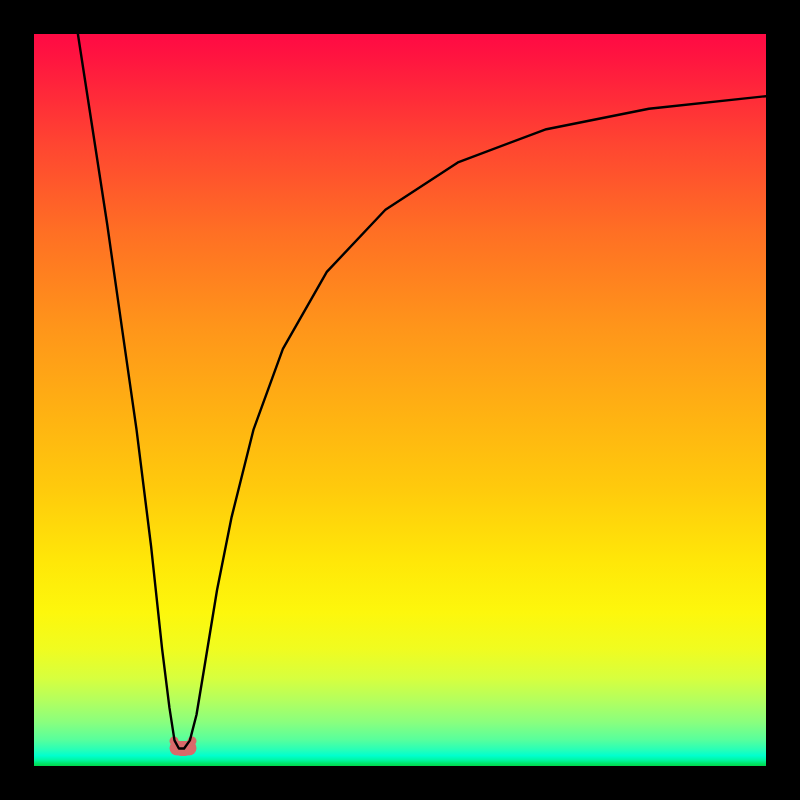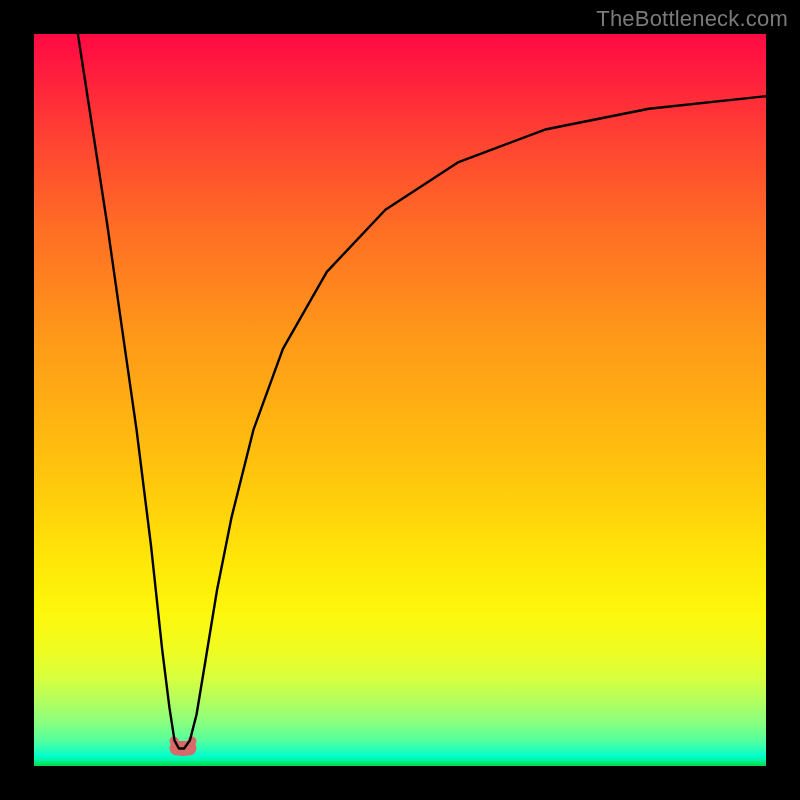--- a/index.html
+++ b/index.html
@@ -102,14 +102,13 @@
                L 219.6 395.3
                L 248.9 314.8
                L 292.8 237.9
                L 351.4 175.7
                L 424.6 128.1
                L 512.4 95.2
                L 614.9 74.7
                L 732.0 62.2" fill="none" stroke="#000" stroke-width="2.4" stroke-linejoin="round" stroke-linecap="round"></path>
     </svg>
   </div>
-  <div class="watermark">TheBottleneck.com</div>
 </div>
 
 </body></html>

